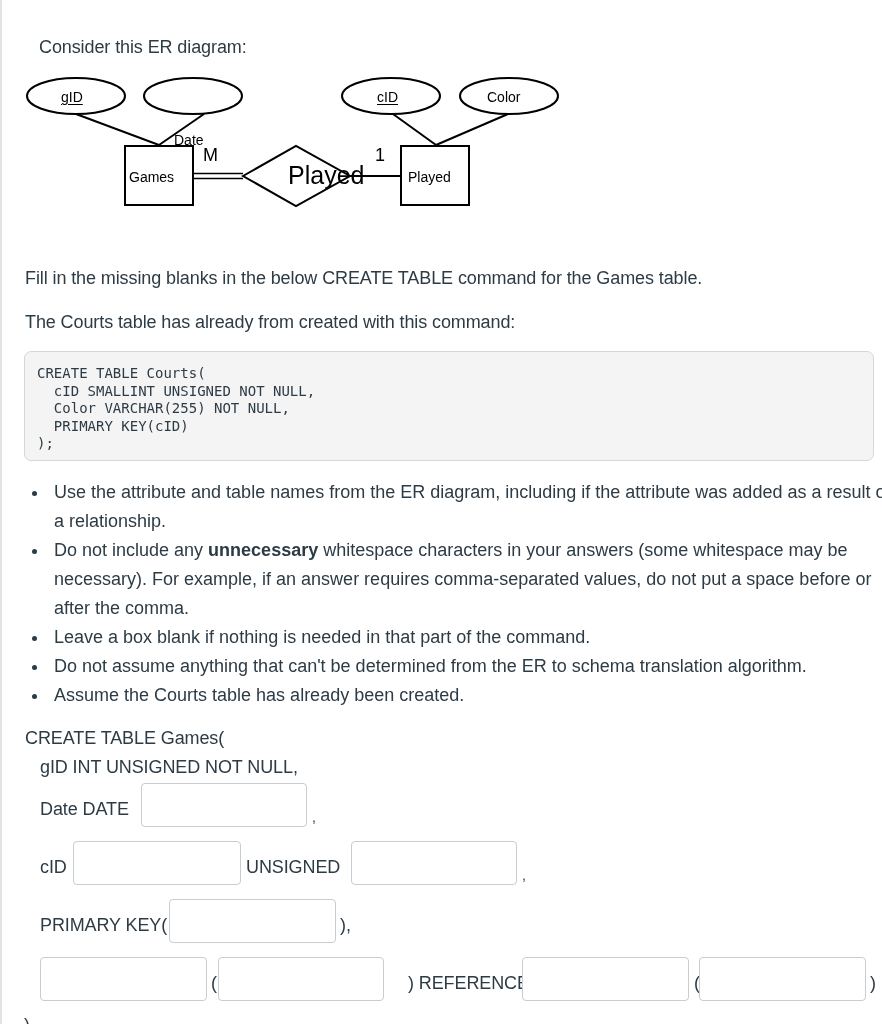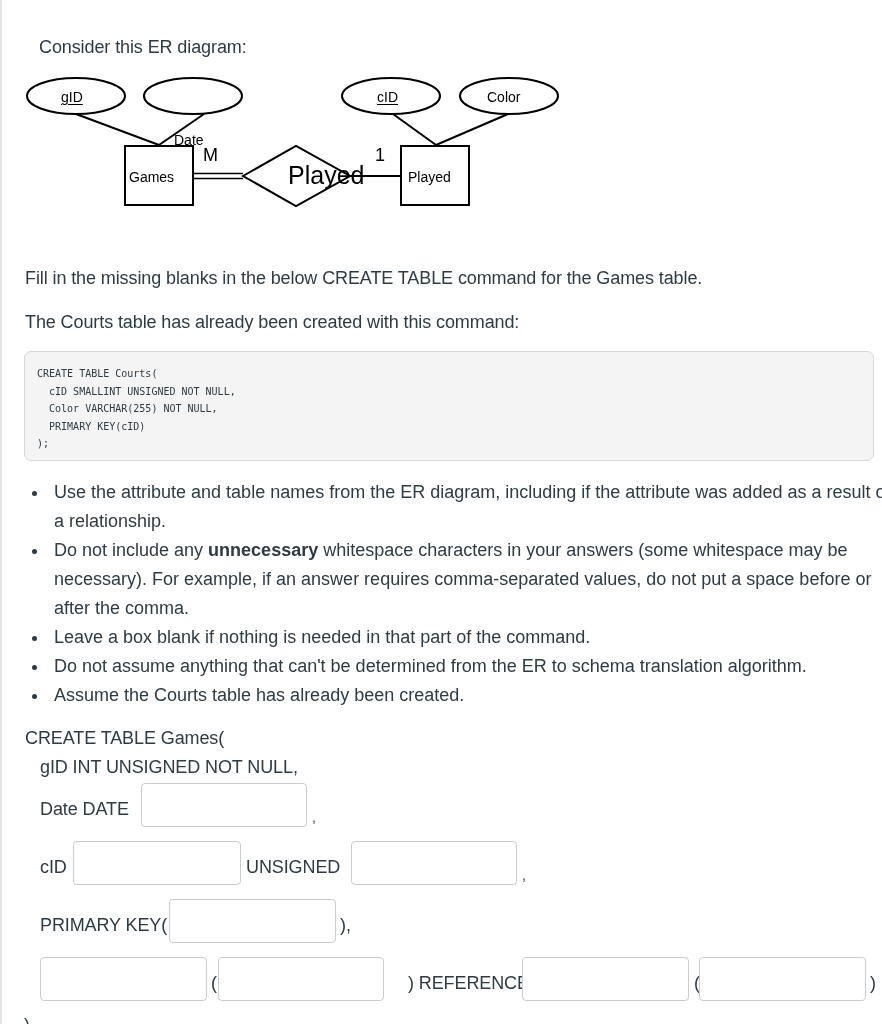--- a/index.html
+++ b/index.html
@@ -22,21 +22,21 @@
   #courts-instr { left:25px; top:311px; }
 
   .codeblock {
     position:absolute; left:24px; top:351px; width:850px; height:110px;
     background:#f4f4f4; border:1px solid #d4d8da; border-radius:7px;
     box-sizing:border-box;
   }
   .codeblock pre {
     margin:0; position:absolute; left:12px; top:13px;
     font-family:"DejaVu Sans Mono", "Liberation Mono", monospace;
-    font-size:10px; line-height:17.5px; color:#2D3B45;
+    font-size:14px; line-height:17.5px; color:#2D3B45;
   }
 
   ul.rules { position:absolute; left:30px; top:478px; width:845px; margin:0; padding:0 0 0 24px; list-style:none; }
   ul.rules li { font-size:18px; line-height:29px; position:relative; }
   ul.rules li::before { content:""; position:absolute; left:-22px; top:13px; width:5px; height:5px; border-radius:50%; background:#2D3B45; }
   ul.rules b { font-weight:bold; }
 
   .box {
     position:absolute; height:44px; box-sizing:border-box;
     border:1px solid #c7cdd1; border-radius:4px; background:#fff;
@@ -83,21 +83,21 @@
   <span class="er-label u" style="left:377px; top:17px;">cID</span>
   <span class="er-label" style="left:487px; top:17px;">Color</span>
   <span class="er-label" style="left:129px; top:97px;">Games</span>
   <span class="er-label" style="left:408px; top:97px;">Played</span>
   <span class="er-label" style="left:264px; top:95px; font-size:25px;margin-left:24px;">Played</span>
   <span class="er-label" style="left:203px; top:75px; font-size:18px;">M</span>
   <span class="er-label" style="left:375px; top:75px; font-size:18px;">1</span>
 </div>
 
 <div id="fill-instr" class="txt">Fill in the missing blanks in the below CREATE TABLE command for the Games table.</div>
-<div id="courts-instr" class="txt">The Courts table has already been created with this command:</div>
+<div id="courts-instr" class="txt">The Courts table has already from created with this command:</div>
 
 <div class="codeblock">
   <pre>CREATE TABLE Courts(
   cID SMALLINT UNSIGNED NOT NULL,
   Color VARCHAR(255) NOT NULL,
   PRIMARY KEY(cID)
 );</pre>
 </div>
 
 <ul class="rules">

